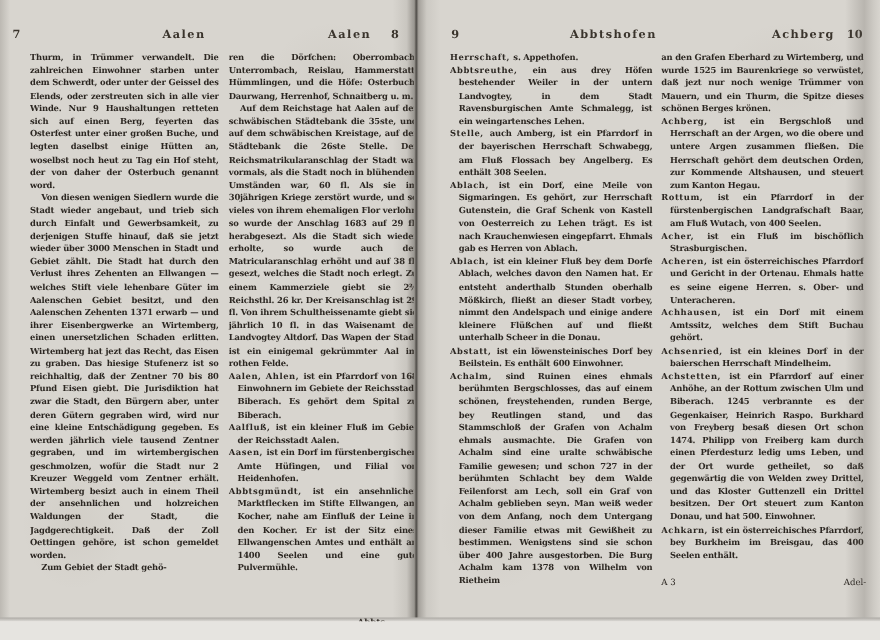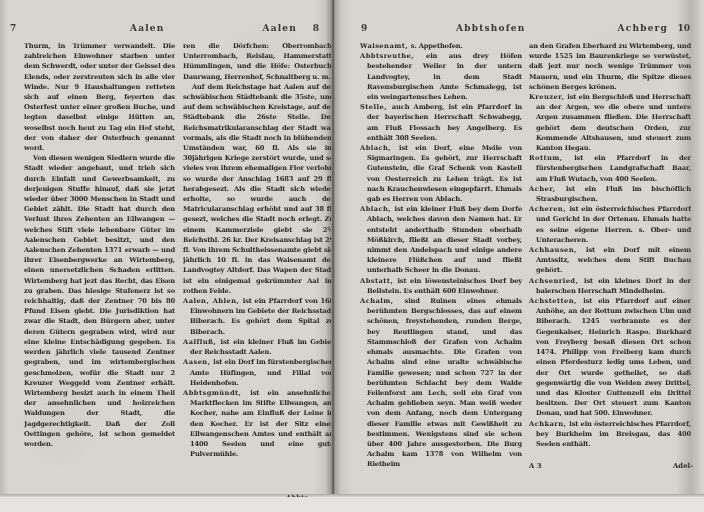--- a/index.html
+++ b/index.html
@@ -46,21 +46,21 @@
   .para.entry  { padding-left:7px; text-indent:-7px; }
   .lead { letter-spacing:0.45px; }
 
   .catchword {
     position:absolute; font-size:6.9px; font-weight:700; color:#2c2722;
   }
   #left-catchword  { top:466px; right:20px;margin-top:28px; }
   .sig-row {
     position:absolute; top:462px; left:198px; width:164px;
     display:flex; justify-content:space-between;
-    font-size:6.9px; font-weight:700; color:#2c2722;align-items:center;
+    font-size:6.9px; font-weight:400; color:#2c2722;align-items:center;
   }
 
   .gutter-shadow {
     position:absolute; top:0; left:314px; width:38px; height:494px;
     background:linear-gradient(to right,
       rgba(70,65,58,0) 0%, rgba(70,65,58,0.10) 30%,
       rgba(45,40,34,0.38) 46%, rgba(22,19,15,0.70) 50%,
       rgba(45,40,34,0.30) 55%, rgba(70,65,58,0.08) 72%,
       rgba(70,65,58,0) 100%);
     pointer-events:none;
@@ -96,20 +96,21 @@
     <div class="page-header">
       <span class="page-number">7</span>
       <span class="running-title">Aalen</span>
       <span class="running-title">Aalen</span>
       <span class="page-number pn-right">8</span>
     </div>
     <div class="cols">
       <div class="col">
           <p class="para cont">Thurm, in Trümmer verwandelt. Die zahlreichen Einwohner starben unter dem Schwerdt, oder unter der Geissel des Elends, oder zerstreuten sich in alle vier Winde. Nur 9 Haushaltungen retteten sich auf einen Berg, feyerten das Osterfest unter einer großen Buche, und legten daselbst einige Hütten an, woselbst noch heut zu Tag ein Hof steht, der von daher der Osterbuch genannt word.</p>
           <p class="para indent">Von diesen wenigen Siedlern wurde die Stadt wieder angebaut, und trieb sich durch Einfalt und Gewerbsamkeit, zu derjenigen Stuffe hinauf, daß sie jetzt wieder über 3000 Menschen in Stadt und Gebiet zählt. Die Stadt hat durch den Verlust ihres Zehenten an Ellwangen — welches Stift viele lehenbare Güter im Aalenschen Gebiet besitzt, und den Aalenschen Zehenten 1371 erwarb — und ihrer Eisenbergwerke an Wirtemberg, einen unersetzlichen Schaden erlitten. Wirtemberg hat jezt das Recht, das Eisen zu graben. Das hiesige Stufenerz ist so reichhaltig, daß der Zentner 70 bis 80 Pfund Eisen giebt. Die Jurisdiktion hat zwar die Stadt, den Bürgern aber, unter deren Gütern gegraben wird, wird nur eine kleine Entschädigung gegeben. Es werden jährlich viele tausend Zentner gegraben, und im wirtembergischen geschmolzen, wofür die Stadt nur 2 Kreuzer Weggeld vom Zentner erhält. Wirtemberg besizt auch in einem Theil der ansehnlichen und holzreichen Waldungen der Stadt, die Jagdgerechtigkeit. Daß der Zoll Oettingen gehöre, ist schon gemeldet worden.</p>
+          <p class="para indent">Zum Gebiet der Stadt gehö-</p>
         </div>
       <div class="col">
           <p class="para cont">ren die Dörfchen: Oberrombach, Unterrombach, Reislau, Hammerstatt, Hümmlingen, und die Höfe: Osterbuch, Daurwang, Herrenhof, Schnaitberg u. m.</p>
           <p class="para indent">Auf dem Reichstage hat Aalen auf der schwäbischen Städtebank die 35ste, und auf dem schwäbischen Kreistage, auf der Städtebank die 26ste Stelle. Der Reichsmatrikularanschlag der Stadt war vormals, als die Stadt noch in blühendem Umständen war, 60 fl. Als sie im 30jährigen Kriege zerstört wurde, und so vieles von ihrem ehemaligen Flor verlohr, so wurde der Anschlag 1683 auf 29 fl. herabgesezt. Als die Stadt sich wieder erholte, so wurde auch der Matricularanschlag erhöht und auf 38 fl. gesezt, welches die Stadt noch erlegt. Zu einem Kammerziele giebt sie 2⅔ Reichsthl. 26 kr. Der Kreisanschlag ist 29 fl. Von ihrem Schultheissenamte giebt sie jährlich 10 fl. in das Waisenamt der Landvogtey Altdorf. Das Wapen der Stadt ist ein einigemal gekrümmter Aal im rothen Felde.</p>
           <p class="para entry"><span class="lead">Aalen, Ahlen, </span>ist ein Pfarrdorf von 168 Einwohnern im Gebiete der Reichsstadt Biberach. Es gehört dem Spital zu Biberach.</p>
           <p class="para entry"><span class="lead">Aalfluß, </span>ist ein kleiner Fluß im Gebiet der Reichsstadt Aalen.</p>
           <p class="para entry"><span class="lead">Aasen, </span>ist ein Dorf im fürstenbergischen Amte Hüfingen, und Filial von Heidenhofen.</p>
           <p class="para entry"><span class="lead">Abbtsgmündt, </span>ist ein ansehnlicher Marktflecken im Stifte Ellwangen, am Kocher, nahe am Einfluß der Leine in den Kocher. Er ist der Sitz eines Ellwangenschen Amtes und enthält an 1400 Seelen und eine gute Pulvermühle.</p>
         </div>
     </div>
@@ -118,31 +119,31 @@
 
   <div class="page" id="right-page">
     <div class="page-header">
       <span class="page-number">9</span>
       <span class="running-title">Abbtshofen</span>
       <span class="running-title">Achberg</span>
       <span class="page-number pn-right">10</span>
     </div>
     <div class="cols">
       <div class="col">
-          <p class="para entry"><span class="lead">Waisenamt, </span>s. Appethofen.</p>
+          <p class="para entry"><span class="lead">Herrschaft, </span>s. Appethofen.</p>
           <p class="para entry"><span class="lead">Abbtsreuthe, </span>ein aus drey Höfen bestehender Weiler in der untern Landvogtey, in dem Stadt Ravensburgischen Amte Schmalegg, ist ein weingartensches Lehen.</p>
           <p class="para entry"><span class="lead">Stelle, </span>auch Amberg, ist ein Pfarrdorf in der bayerischen Herrschaft Schwabegg, am Fluß Flossach bey Angelberg. Es enthält 308 Seelen.</p>
           <p class="para entry"><span class="lead">Ablach, </span>ist ein Dorf, eine Meile von Sigmaringen. Es gehört, zur Herrschaft Gutenstein, die Graf Schenk von Kastell von Oesterreich zu Lehen trägt. Es ist nach Krauchenwiesen eingepfarrt. Ehmals gab es Herren von Ablach.</p>
           <p class="para entry"><span class="lead">Ablach, </span>ist ein kleiner Fluß bey dem Dorfe Ablach, welches davon den Namen hat. Er entsteht anderthalb Stunden oberhalb Mößkirch, fließt an dieser Stadt vorbey, nimmt den Andelspach und einige andere kleinere Flüßchen auf und fließt unterhalb Scheer in die Donau.</p>
           <p class="para entry"><span class="lead">Abstatt, </span>ist ein löwensteinisches Dorf bey Beilstein. Es enthält 600 Einwohner.</p>
           <p class="para entry"><span class="lead">Achalm, </span>sind Ruinen eines ehmals berühmten Bergschlosses, das auf einem schönen, freystehenden, runden Berge, bey Reutlingen stand, und das Stammschloß der Grafen von Achalm ehmals ausmachte. Die Grafen von Achalm sind eine uralte schwäbische Familie gewesen; und schon 727 in der berühmten Schlacht bey dem Walde Feilenforst am Lech, soll ein Graf von Achalm geblieben seyn. Man weiß weder von dem Anfang, noch dem Untergang dieser Familie etwas mit Gewißheit zu bestimmen. Wenigstens sind sie schon über 400 Jahre ausgestorben. Die Burg Achalm kam 1378 von Wilhelm von Rietheim</p>
         </div>
       <div class="col">
           <p class="para cont">an den Grafen Eberhard zu Wirtemberg, und wurde 1525 im Baurenkriege so verwüstet, daß jezt nur noch wenige Trümmer von Mauern, und ein Thurm, die Spitze dieses schönen Berges krönen.</p>
-          <p class="para entry"><span class="lead">Kreuzer, </span>ist ein Bergschloß und Herrschaft an der Argen, wo die obere und untere Argen zusammen fließen. Die Herrschaft gehört dem deutschen Orden, zur Kommende Altshausen, und steuert zum Kanton Hegau.</p>
+          <p class="para entry"><span class="lead">Achberg, </span>ist ein Bergschloß und Herrschaft an der Argen, wo die obere und untere Argen zusammen fließen. Die Herrschaft gehört dem deutschen Orden, zur Kommende Altshausen, und steuert zum Kanton Hegau.</p>
           <p class="para entry"><span class="lead">Rottum, </span>ist ein Pfarrdorf in der fürstenbergischen Landgrafschaft Baar, am Fluß Wutach, von 400 Seelen.</p>
           <p class="para entry"><span class="lead">Acher, </span>ist ein Fluß im bischöflich Strasburgischen.</p>
           <p class="para entry"><span class="lead">Acheren, </span>ist ein österreichisches Pfarrdorf und Gericht in der Ortenau. Ehmals hatte es seine eigene Herren. s. Ober- und Unteracheren.</p>
           <p class="para entry"><span class="lead">Achhausen, </span>ist ein Dorf mit einem Amtssitz, welches dem Stift Buchau gehört.</p>
           <p class="para entry"><span class="lead">Achsenried, </span>ist ein kleines Dorf in der baierschen Herrschaft Mindelheim.</p>
           <p class="para entry"><span class="lead">Achstetten, </span>ist ein Pfarrdorf auf einer Anhöhe, an der Rottum zwischen Ulm und Biberach. 1245 verbrannte es der Gegenkaiser, Heinrich Raspo. Burkhard von Freyberg besaß diesen Ort schon 1474. Philipp von Freiberg kam durch einen Pferdesturz ledig ums Leben, und der Ort wurde getheilet, so daß gegenwärtig die von Welden zwey Drittel, und das Kloster Guttenzell ein Drittel besitzen. Der Ort steuert zum Kanton Donau, und hat 500. Einwohner.</p>
           <p class="para entry"><span class="lead">Achkarn, </span>ist ein österreichisches Pfarrdorf, bey Burkheim im Breisgau, das 400 Seelen enthält.</p>
         </div>
     </div>
     <div class="sig-row">

